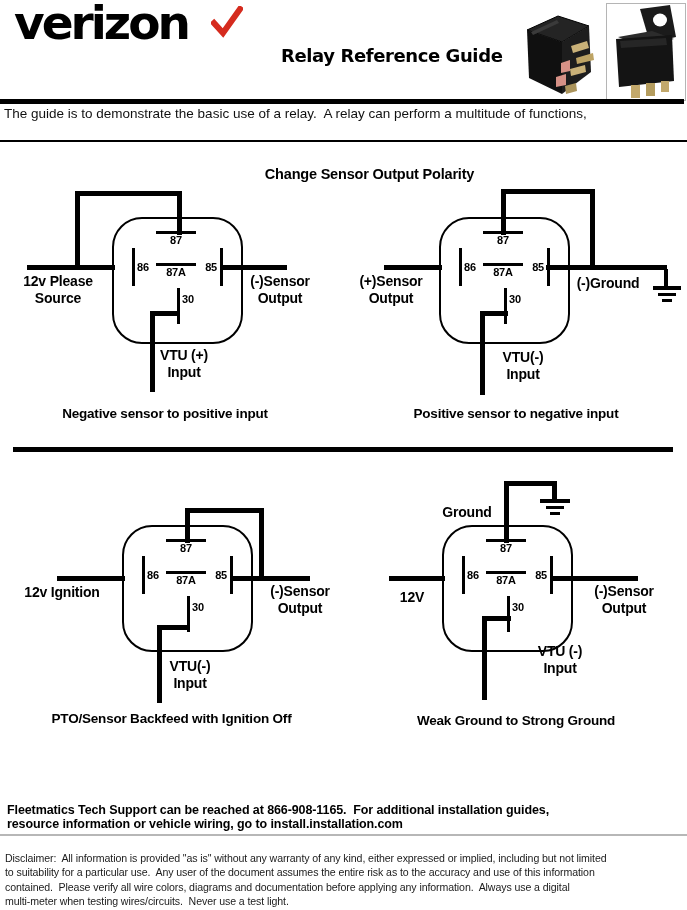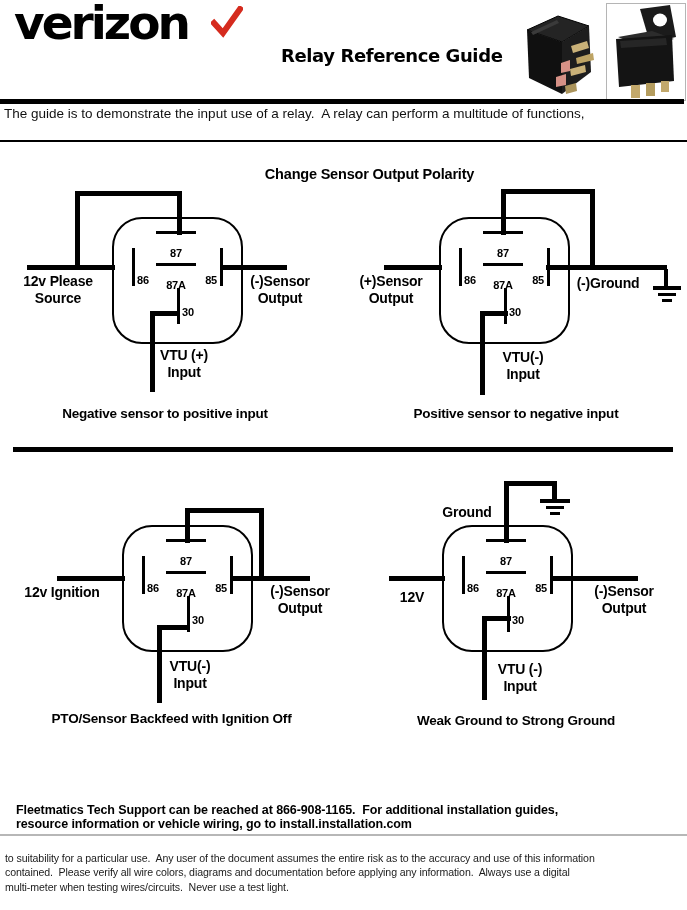--- a/index.html
+++ b/index.html
@@ -8,21 +8,21 @@
   .abs{position:absolute;}
   .rule{position:absolute;background:#000;}
   .diagram{position:absolute;}
   .relay{position:absolute;border:2.5px solid #000;border-radius:30px;box-sizing:border-box;background:transparent;}
   .wire{position:absolute;background:#000;}
   .wire.h{height:5px;}
   .wire.v{width:5px;}
   .pinline{position:absolute;background:#000;}
   .pinline.h{height:2.5px;width:40px;}
   .pinline.v{width:2.5px;height:38px;}
-  .plabel{position:absolute;font:bold 11px "Liberation Sans",sans-serif;letter-spacing:-0.2px;margin-top:13px;}
+  .plabel{position:absolute;font:bold 11px "Liberation Sans",sans-serif;letter-spacing:-0.2px;}
   .dlabel{position:absolute;text-align:center;font:bold 14px "Liberation Sans",sans-serif;
           line-height:17px;letter-spacing:-0.2px;}
   .caption{position:absolute;text-align:center;font:bold 13.5px "Liberation Sans",sans-serif;letter-spacing:-0.2px;}
   .introline{font:13.5px "Liberation Sans",sans-serif;line-height:17px;white-space:pre;color:#111;}
   .supline{font:bold 12.5px "Liberation Sans",sans-serif;line-height:13.5px;white-space:pre;letter-spacing:-0.1px;}
   .discline{font:10.6px "Liberation Sans",sans-serif;line-height:14.4px;white-space:pre;
             letter-spacing:-0.1px;color:#1b1b1b;}
   .logo1{font:bold 47px "DejaVu Sans",sans-serif;letter-spacing:-3px;line-height:42px;text-align:right;}
   .logo2{font:bold 47px "DejaVu Sans",sans-serif;letter-spacing:-2px;line-height:37px;margin-top:-5px;}
   .title{font:bold 18px "DejaVu Sans",sans-serif;letter-spacing:-0.4px;}
@@ -62,21 +62,21 @@
     <polygon points="10,38 66,34 68,80 13,86" fill="#141414"></polygon>
     <polygon points="14,40 60,37 61,44 15,47" fill="#262626"></polygon>
     <rect x="25" y="84" width="9" height="13" fill="#c2a86b"></rect>
     <rect x="40" y="82" width="9" height="13" fill="#b49c5e"></rect>
     <rect x="55" y="80" width="8" height="11" fill="#c2a86b"></rect>
   </svg>
 
   <div class="rule" style="left:0;top:99px;width:684px;height:4.5px;"></div>
 
   <div class="abs" style="left:4px;top:105px;">
-    <div class="introline">The guide is to demonstrate the input use of a relay.  A relay can perform a multitude of functions,</div>
+    <div class="introline">The guide is to demonstrate the basic use of a relay.  A relay can perform a multitude of functions,</div>
   </div>
 
   <div class="rule" style="left:0;top:140px;width:687px;height:2px;"></div>
 
   <div class="sechead" style="left:0;top:166px;width:673px;margin-left:33px;">Change Sensor Output Polarity</div>
 
   <div class="diagram" style="left:0;top:185px;width:343px;height:250px;">
     <div class="wire h" style="left:27px;top:80px;width:88px;"></div>
     <div class="wire v" style="left:75px;top:6px;height:79px;"></div>
     <div class="wire h" style="left:75px;top:6px;width:107px;"></div>
@@ -211,33 +211,34 @@
     <div class="dlabel" style="left:92px;top:49px;width:64px;">
       <div>Ground</div>
     </div>
     <div class="dlabel" style="left:37px;top:134px;width:64px;">
       <div>12V</div>
     </div>
     <div class="dlabel" style="left:233px;top:128px;width:96px;">
       <div>(-)Sensor</div>
       <div>Output</div>
     </div>
-    <div class="dlabel" style="left:145px;top:206px;width:64px;">
+    <div class="dlabel" style="left:145px;top:188px;width:64px;padding-left:40px;">
       <div>VTU (-)</div>
       <div>Input</div>
     </div>
     <div class="caption" style="left:8px;top:258px;width:330px;">Weak Ground to Strong Ground</div>
   </div>
 
-  <div class="abs" style="left:16px;top:804px;">
+  <div class="abs" style="left:7px;top:804px;">
     <div class="supline">Fleetmatics Tech Support can be reached at 866-908-1165.  For additional installation guides,</div>
     <div class="supline">resource information or vehicle wiring, go to install.installation.com</div>
   </div>
 
   <div class="rule" style="left:0;top:834px;width:687px;height:1.5px;background:#b7b7b7;"></div>
 
   <div class="abs" style="left:5px;top:851px;">
+    <div class="discline">Disclaimer:  All information is provided "as is" without any warranty of any kind, either expressed or implied, including but not limited</div>
     <div class="discline">to suitability for a particular use.  Any user of the document assumes the entire risk as to the accuracy and use of this information</div>
     <div class="discline">contained.  Please verify all wire colors, diagrams and documentation before applying any information.  Always use a digital</div>
     <div class="discline">multi-meter when testing wires/circuits.  Never use a test light.</div>
   </div>
 
 </div>
 
 </body></html>

